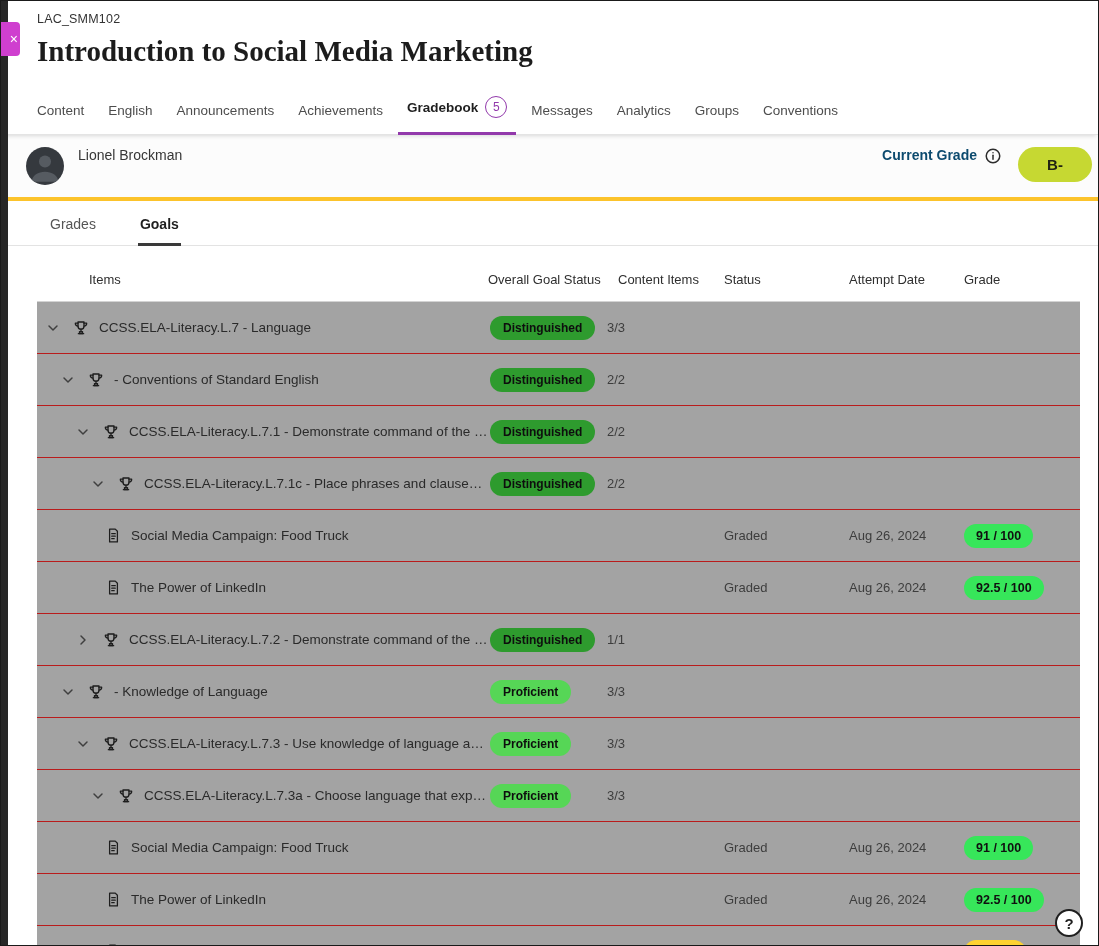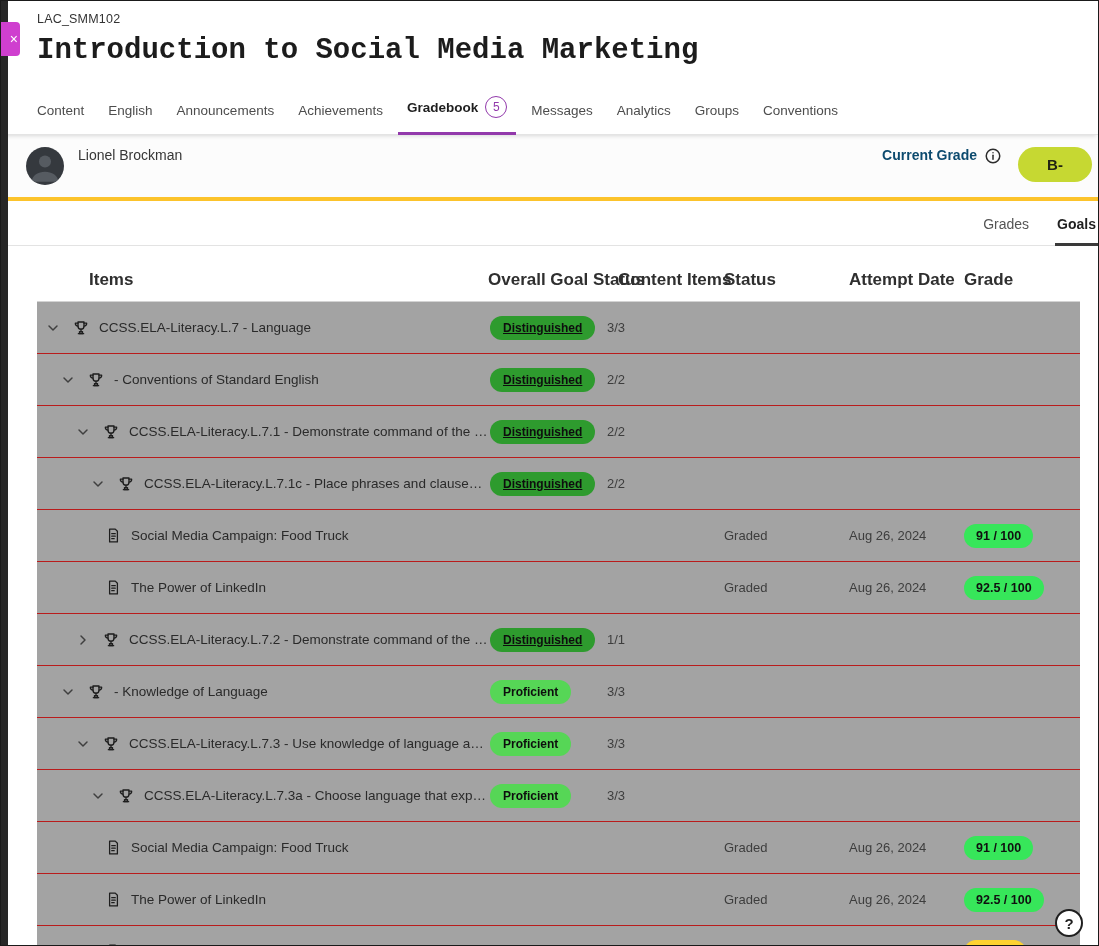--- a/index.html
+++ b/index.html
@@ -28,21 +28,21 @@
     z-index: 6;
     display: flex; align-items: center; justify-content: flex-end;
     color: #ffffff; font-size: 14px; padding-right: 2px;
     cursor: pointer;
   }
 
   
   .page-header { padding: 11px 40px 0 36px; }
   .course-code { font-size: 12.5px; color: #333; letter-spacing: .2px; }
   .course-title {
-    font-family: Liberation Mono, monospace;
+    font-family: Liberation Serif, serif;
     font-size: 29px; font-weight: 700; color: #1c1c1c;
     margin: 7px 0 0 0; line-height: 36px;
   }
 
   
   .course-nav {
     display: flex; gap: 24px; align-items: flex-end;
     margin-top: 23px; padding: 0 30px 0 36px;
     border-bottom: 1px solid #e4e4e4;
     box-shadow: 0 3px 4px -2px rgba(0,0,0,.14);
@@ -92,46 +92,45 @@
     margin-left: 16px;
     min-width: 74px; height: 35px; border-radius: 18px;
     background: var(--current-grade-pill, #c6d832);
     display: inline-flex; align-items: center; justify-content: center;
     font-size: 15px; font-weight: 700; color: #222413;
     cursor: pointer;
   }
 
   
   .subtabs {
-    display: flex; gap: 24px;
+    display: flex; gap: 40px;
     padding: 0 0 0 47px;
     border-bottom: 1px solid #e3e3e3;
     background: #fff;
-    justify-content: flex-end;
   }
   .subtab {
     font-size: 14px; color: #555; padding: 15px 2px 13px 2px;
     position: relative; cursor: pointer;
   }
   .subtab.active { color: #1f1f1f; font-weight: 700; }
   .subtab.active::after {
     content: ""; position: absolute; left: 0; right: 0; bottom: -1px;
     height: 3px; background: #3a3a3a;
   }
 
   
   .goals-table { margin: 12px 18px 0 36px; }
   .thead, .trow {
     display: grid;
     grid-template-columns: 451px 114px 122px 120px 120px 1fr;
     align-items: center;
   }
   .thead { height: 43px; border-bottom: 1px solid #d3d3d3; }
   .th {
-    font-size: 17px; font-weight: 700; color: #2f2f2f; white-space: nowrap;
+    font-size: 13px; font-weight: 400; color: #2f2f2f; white-space: nowrap;
   }
   .th.h-items { padding-left: 52px; }
   .th.h-count { padding-left: 4px; margin-left: 12px; }
   .th.h-date { padding-left: 5px; }
   .trow { height: 51px; border-bottom: 1px solid #b91c1c; background: #a3a3a3; }
   .cell { font-size: 13px; color: #3d3d3d; white-space: nowrap; overflow: hidden; }
   .c-items { display: flex; align-items: center; overflow: hidden; }
   .c-badge { padding-left: 2px; overflow: visible; }
   .c-count { padding-left: 5px; }
   .c-date { padding-left: 5px; }
@@ -140,21 +139,21 @@
   .icon.chevron.collapsed { transform: rotate(-90deg); }
   .icon.trophy { width: 18px; height: 18px; color: #1d1d1d; margin-right: 9px; }
   .icon.doc { width: 17px; height: 17px; color: #1d1d1d; margin-right: 9px; }
   .icon svg { width: 100%; height: 100%; }
   .row-label { font-size: 13.5px; color: #2a2a2a; overflow: hidden; text-overflow: ellipsis; }
 
   .status-badge {
     display: inline-block; padding: 5px 13px; border-radius: 14px;
     font-size: 12px; font-weight: 700; color: #0e0e0e;
   }
-  .status-badge.tone-distinguished { background: var(--badge-distinguished, #2e9b2e); text-decoration: underline; }
+  .status-badge.tone-distinguished { background: var(--badge-distinguished, #2e9b2e); }
   .status-badge.tone-proficient { background: var(--badge-proficient, #56d656); text-align: center; }
 
   .score-pill {
     display: inline-block; padding: 5px 12px; border-radius: 14px;
     font-size: 12.5px; font-weight: 700; color: #101010; cursor: pointer;
   }
   .score-pill.tone-green { background: var(--score-green, #37e65a); }
   .score-pill.tone-yellow { background: var(--score-yellow, #fdd231); }
 
   

